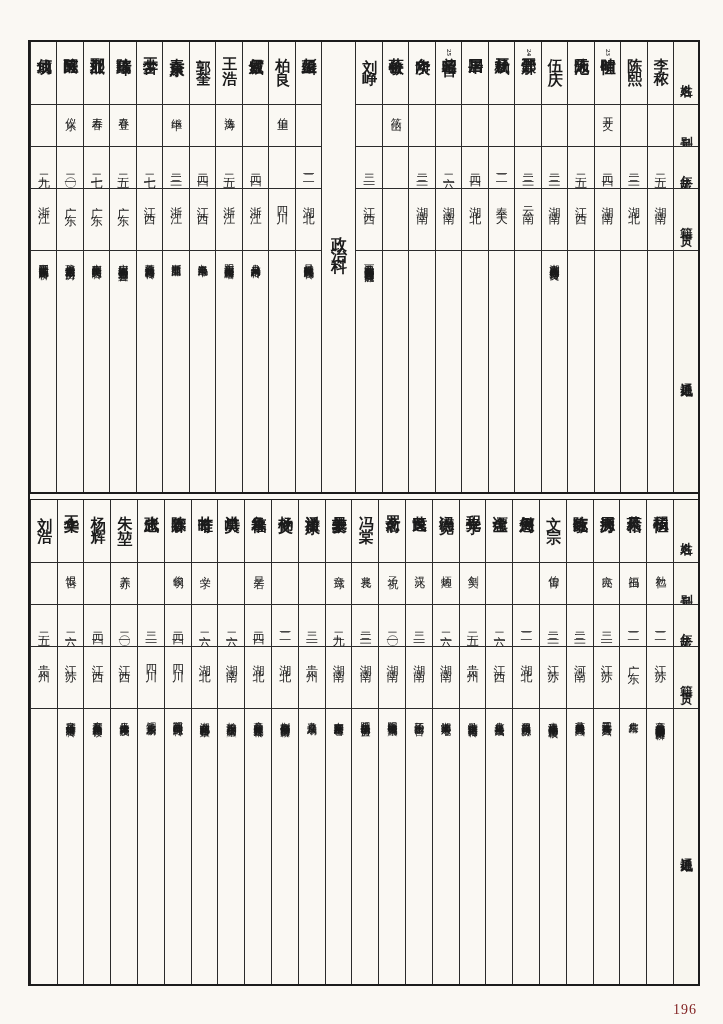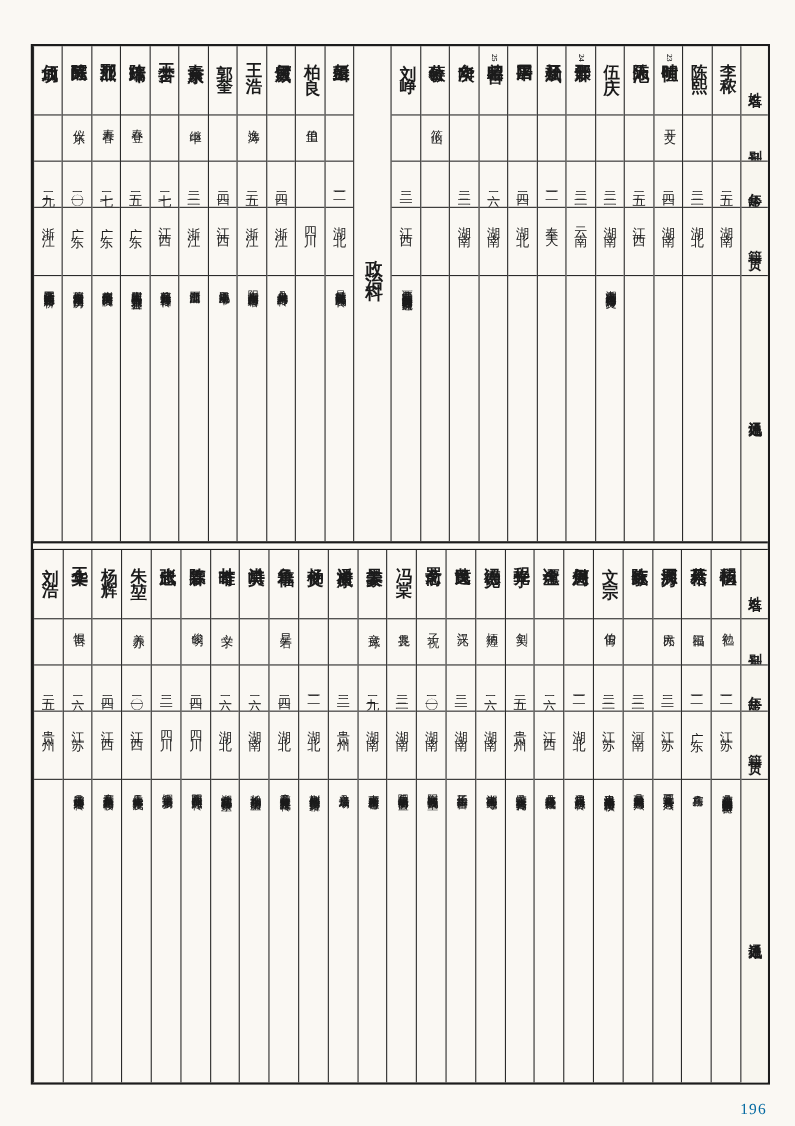--- a/index.html
+++ b/index.html
@@ -66,21 +66,21 @@
   .hl2 { letter-spacing:0.3em; }
   .hl3 { letter-spacing:0.55em; }
   .hl4 { letter-spacing:3.6em; }
 
   .divider-label {
     font-size:16px; font-weight:700; letter-spacing:0.65em;
   }
 
   .page-number {
     position:absolute; right:26px; bottom:6px;
-    font-size:14px; letter-spacing:1px; color:#0369a1;
+    font-size:14px; letter-spacing:1px; color:#7f1d1d;
   }
 </style>
 </head>
 <body>
 
 <div class="page">
   <div class="frame">
     <div class="table top">
         <div class="col head">
           <div class="c name">

